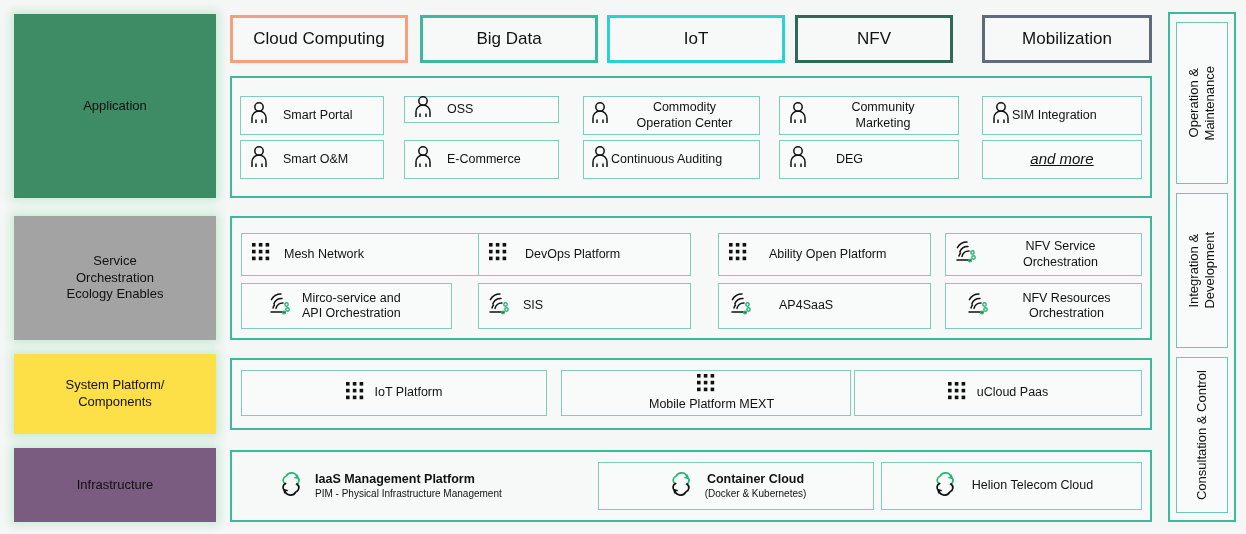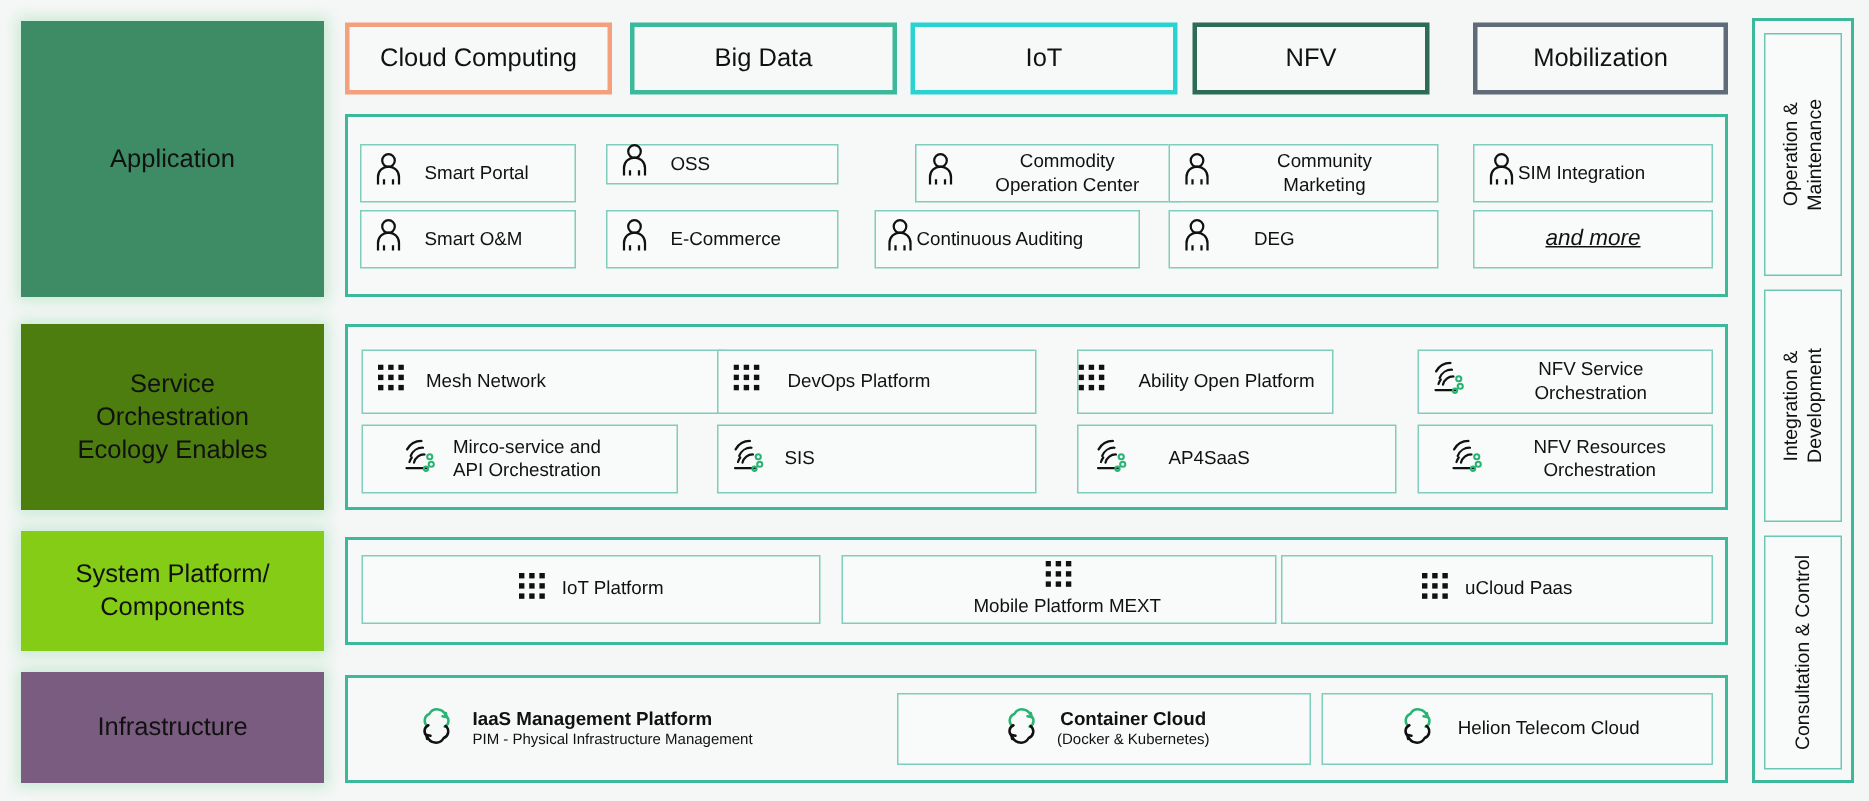--- a/index.html
+++ b/index.html
@@ -14,21 +14,21 @@
     width: 1246px; height: 534px;
     background: #f5f7f6;
   }
 
   
   .layer-label {
     position: absolute;
     display: flex; align-items: center; justify-content: center;
     text-align: center;
     color: #111;
-    font-size: 17px;
+    font-size: 13px;
     line-height: 1.28;
     box-shadow: 0 0 9px 3px rgba(190,230,205,.85);
   }
   .layer-label span { display: block; }
 
   .panel {
     position: absolute;
     border: 2px solid #3cb89a;
     background: #f7f9f8;
   }
@@ -93,27 +93,27 @@
 </style>
 </head>
 <body>
 
 <div id="stage">
 
   <div class="layer-label" style="left:14px; top:14px; width:202px; height:184px; background:#3d8c65;">
     <span>Application</span>
   </div>
 
-  <div class="layer-label" style="left:14px; top:216px; width:202px; height:124px; background:#4d7c0f; flex-direction:column;">
+  <div class="layer-label" style="left:14px; top:216px; width:202px; height:124px; background:#a3a3a3; flex-direction:column;">
     <span>Service</span>
     <span>Orchestration</span>
     <span>Ecology Enables</span>
   </div>
 
-  <div class="layer-label" style="left:14px; top:354px; width:202px; height:80px; background:#84cc16; flex-direction:column;">
+  <div class="layer-label" style="left:14px; top:354px; width:202px; height:80px; background:#fde047; flex-direction:column;">
     <span>System Platform/</span>
     <span>Components</span>
   </div>
 
   <div class="layer-label" style="left:14px; top:448px; width:202px; height:74px; background:#7a5c80;">
     <span>Infrastructure</span>
   </div>
 
   <div class="pill" style="left:230px; top:15px; width:178px; height:48px; border-color:#f4a07c;">
     <span>Cloud Computing</span>
@@ -150,21 +150,21 @@
       <svg width="20" height="24" viewBox="0 0 20 24">
         <circle cx="10" cy="6" r="4.2" fill="none" stroke="#111" stroke-width="1.5"></circle>
         <path d="M3 22 V17 a7 7 0 0 1 14 0 V22" fill="none" stroke="#111" stroke-width="1.5"></path>
         <line x1="7" y1="18.5" x2="7" y2="22" stroke="#111" stroke-width="1.5"></line>
         <line x1="13" y1="18.5" x2="13" y2="22" stroke="#111" stroke-width="1.5"></line>
       </svg>
     </span>
     <span class="txt" style="margin-left:14px;">OSS</span>
   </div>
 
-  <div class="tile" style="left:583px; top:96px; width:177px; height:39px; padding-left:6px;margin-left:27px;">
+  <div class="tile" style="left:583px; top:96px; width:177px; height:39px; padding-left:6px;">
     <span class="ico">
       <svg width="20" height="24" viewBox="0 0 20 24">
         <circle cx="10" cy="6" r="4.2" fill="none" stroke="#111" stroke-width="1.5"></circle>
         <path d="M3 22 V17 a7 7 0 0 1 14 0 V22" fill="none" stroke="#111" stroke-width="1.5"></path>
         <line x1="7" y1="18.5" x2="7" y2="22" stroke="#111" stroke-width="1.5"></line>
         <line x1="13" y1="18.5" x2="13" y2="22" stroke="#111" stroke-width="1.5"></line>
       </svg>
     </span>
     <span style="flex:1; text-align:center;">
       <span class="txt">Commodity</span>
@@ -284,21 +284,21 @@
             <rect x="13.6" y="6.8" width="3.6" height="3.6"></rect>
           <rect x="0" y="13.6" width="3.6" height="3.6"></rect>
             <rect x="6.8" y="13.6" width="3.6" height="3.6"></rect>
             <rect x="13.6" y="13.6" width="3.6" height="3.6"></rect>
         </g>
       </svg>
     </span>
     <span class="txt" style="margin-left:18px;">DevOps Platform</span>
   </div>
 
-  <div class="tile" style="left:718px; top:233px; width:171px; height:43px; padding-left:0;">
+  <div class="tile" style="left:718px; top:233px; width:213px; height:43px; padding-left:10px;">
     <span class="ico">
       <svg width="18" height="18" viewBox="0 0 18 18">
         <g fill="#111">
           <rect x="0" y="0" width="3.6" height="3.6"></rect>
             <rect x="6.8" y="0" width="3.6" height="3.6"></rect>
             <rect x="13.6" y="0" width="3.6" height="3.6"></rect>
           <rect x="0" y="6.8" width="3.6" height="3.6"></rect>
             <rect x="6.8" y="6.8" width="3.6" height="3.6"></rect>
             <rect x="13.6" y="6.8" width="3.6" height="3.6"></rect>
           <rect x="0" y="13.6" width="3.6" height="3.6"></rect>

